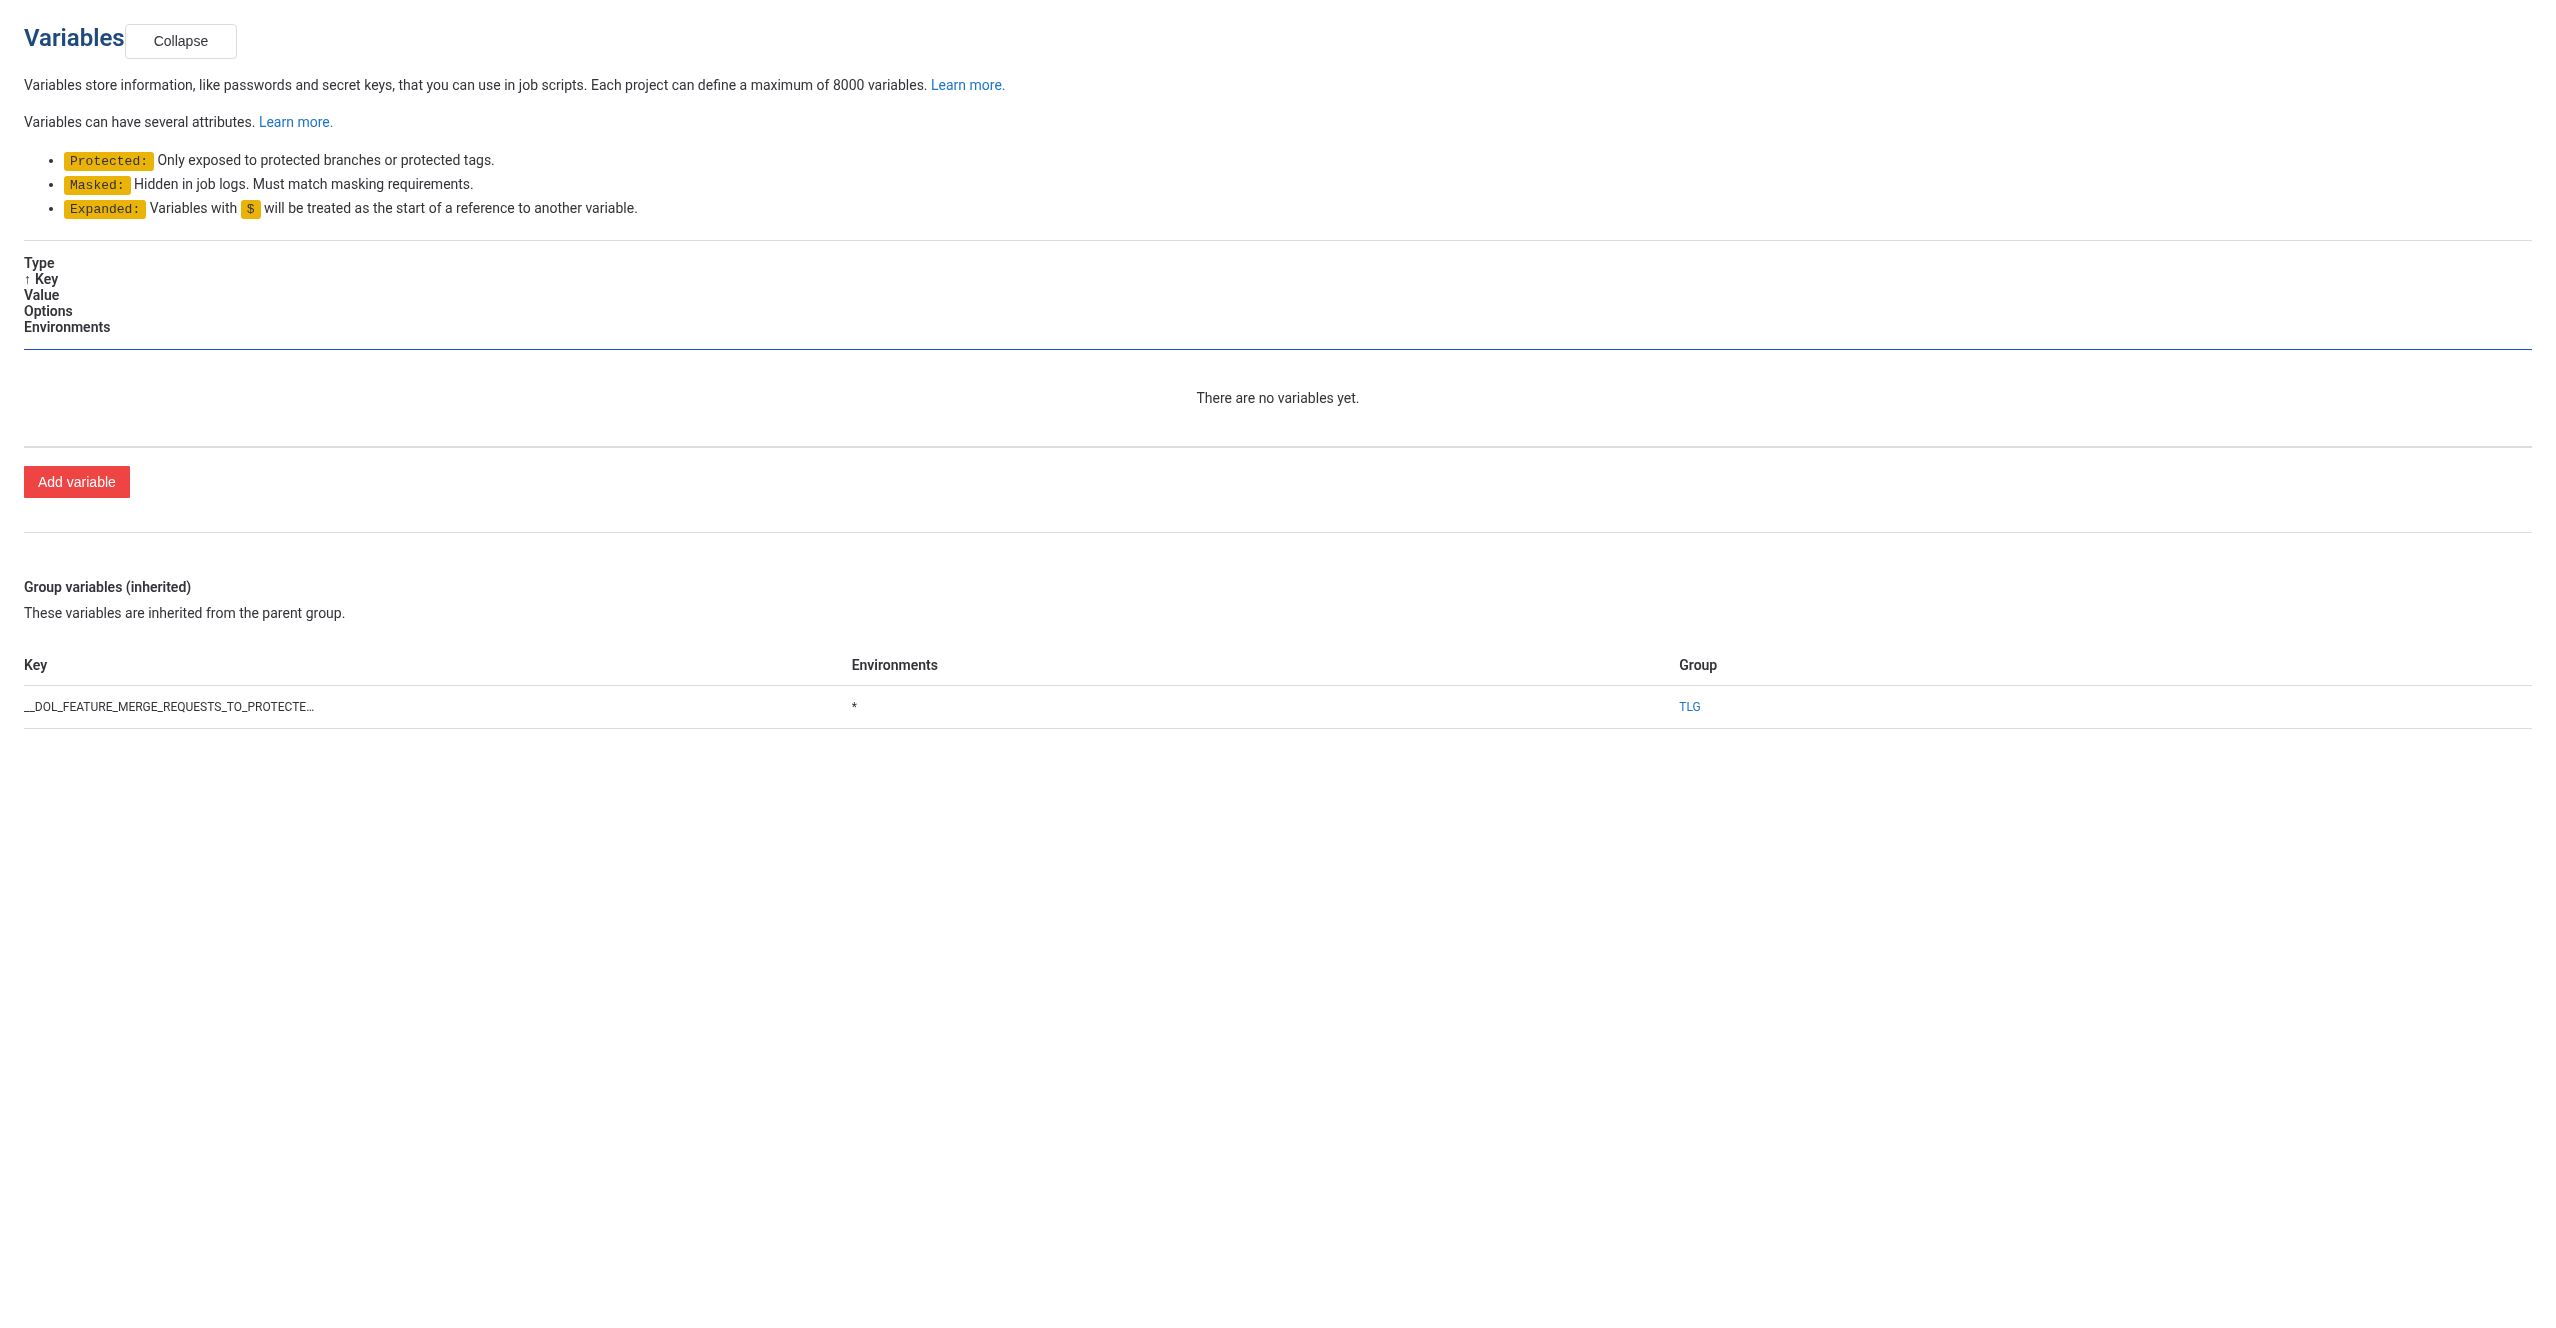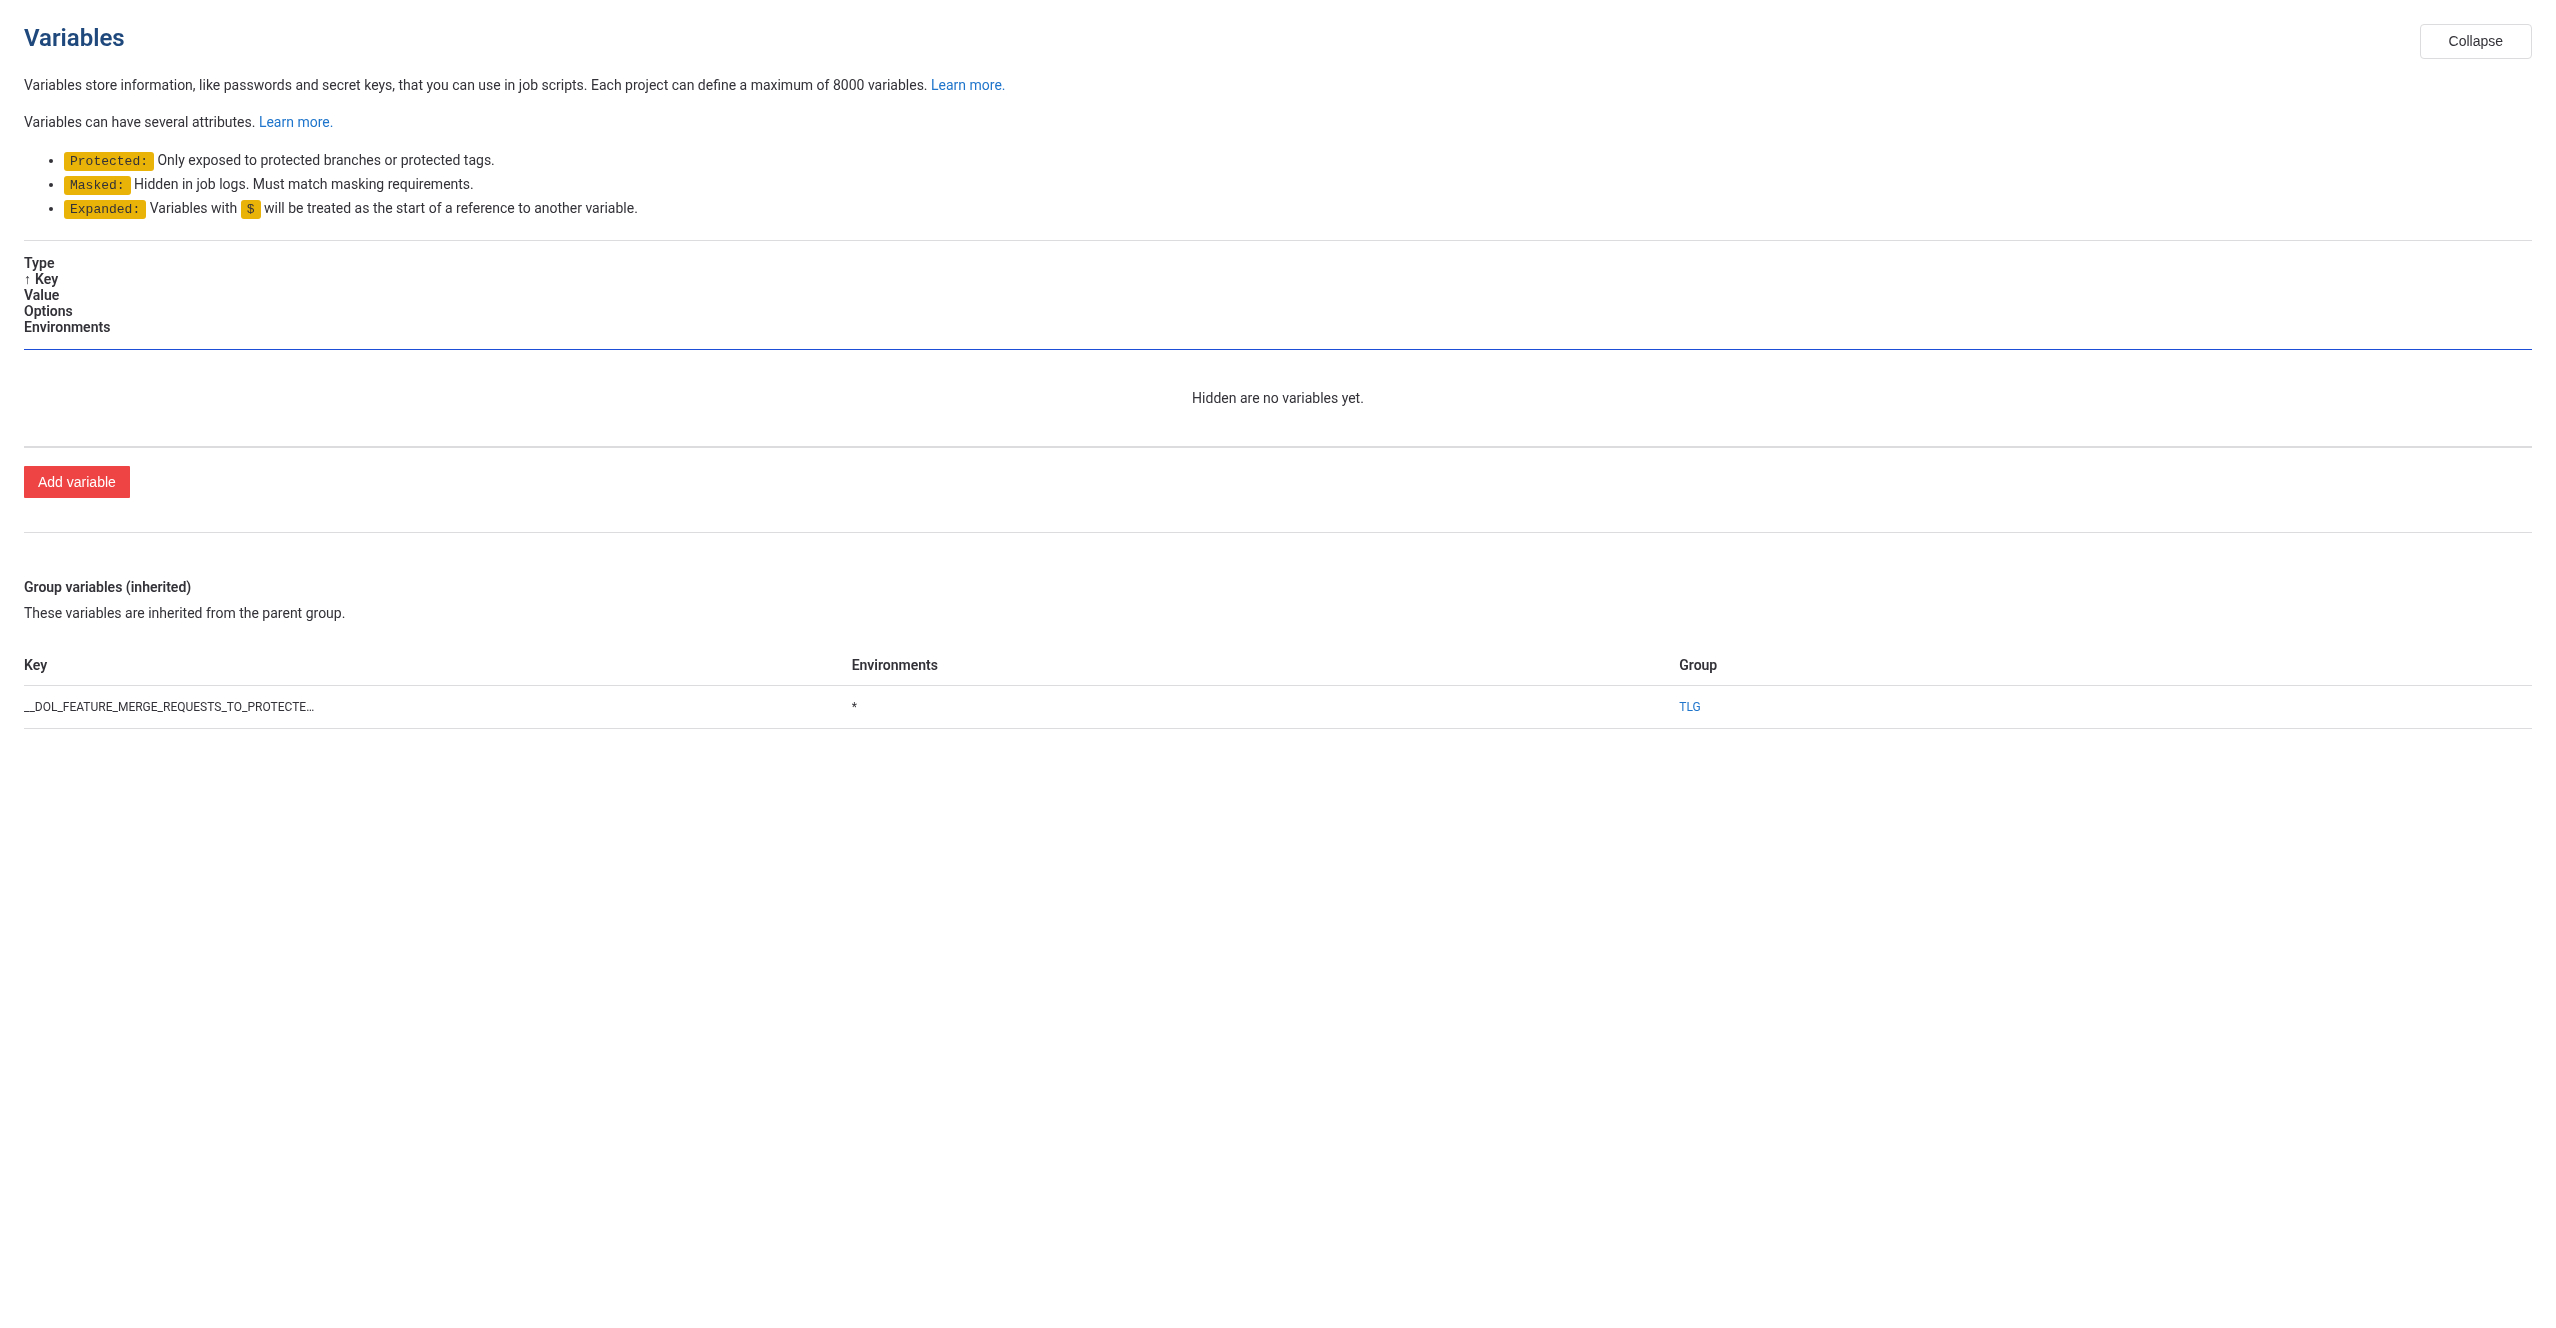--- a/index.html
+++ b/index.html
@@ -9,21 +9,20 @@
     }
     body {
       font-family: -apple-system, BlinkMacSystemFont, "Segoe UI", Roboto, "Helvetica Neue", Arial, sans-serif;
       color: #333238;
       font-size: 14px;
       padding: 24px;
       background: #fff;
     }
     .header-row {
       display: flex;
-      justify-content: space-between;
       align-items: flex-start;
       margin-bottom: 16px;
     }
     .section-title {
       font-size: 24px;
       font-weight: 600;
       color: #1f497d;
       line-height: 1.2;
     }
     .collapse-btn {
@@ -193,21 +192,21 @@
   <div class="table-header-row">
     <div class="table-header-cell col-type">Type</div>
     <div class="table-header-cell col-key">
       <span class="sort-icon">↑</span>
       <span>Key</span>
     </div>
     <div class="table-header-cell col-value">Value</div>
     <div class="table-header-cell col-options">Options</div>
     <div class="table-header-cell col-environments">Environments</div>
   </div>
-  <div class="empty-state">Hidden are no variables yet.</div>
+  <div class="empty-state">There are no variables yet.</div>
 </div>
 
 <button class="add-variable-btn">Add variable</button>
 
 <hr class="section-divider">
 
 <div class="subsection-title">Group variables (inherited)</div>
 <div class="subsection-desc">These variables are inherited from the parent group.</div>
 
 <div class="group-table">

